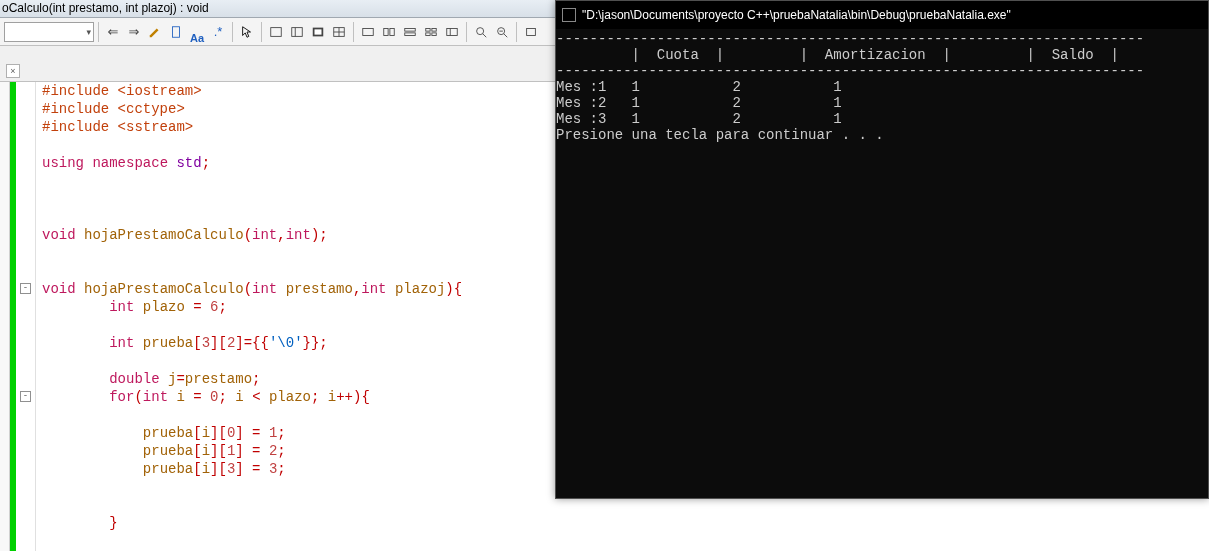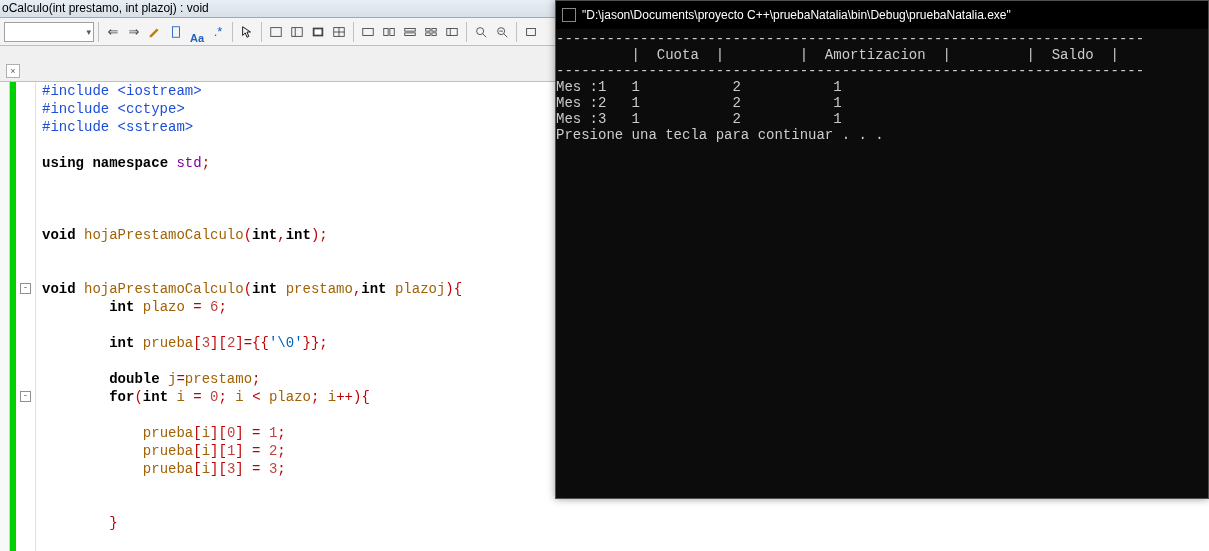--- a/index.html
+++ b/index.html
@@ -21,22 +21,22 @@
   .tab-strip { height:36px; background:#f0f0f0; border-bottom:1px solid #c0c0c0; position:relative; }
   .tab-close { position:absolute; left:6px; top:18px; width:14px; height:14px; border:1px solid #b0b0b0; background:#fff; display:flex; align-items:center; justify-content:center; font-size:9px; color:#606060; cursor:pointer; }
   
   .code-area { position:absolute; left:0; top:36px; right:0; bottom:0; display:flex; font-family: Consolas, "Courier New", monospace; font-size:14px; line-height:18px; }
   .linebar  { width:10px; background:#f8f8f8; border-right:1px solid #d0d0d0; }
   .changebar{ width:6px; background:#00d000; } 
   .foldcol  { width:20px; background:#fff; border-right:1px solid #e0e0e0; position:relative; }
   .fold-box { position:absolute; left:4px; width:11px; height:11px; border:1px solid #909090; background:#fff; font-size:9px; line-height:9px; text-align:center; color:#606060; cursor:pointer; }
   
   .code { flex:1; padding-left:6px; white-space:pre; color:#000; overflow:hidden; }
-  .kw   { color:#000000; font-weight:bold; }   
-  .pp   { color:#1d4ed8; }
+  .kw   { color:#be185d; font-weight:normal; }   
+  .pp   { color:#c2410c; }
   .type { color:#8000a0;font-family:Liberation Mono, monospace; }
   .num  { color:#c04040; }
   .str  { color:#0060c0; }
   .op   { color:#c00000; }
   .id   { color:#a16207; }
 
   
   .console { position:absolute; left:555px; top:0; width:654px; height:499px; background:#0c0c0c; border:1px solid #505050; box-shadow:0 0 8px rgba(0,0,0,0.4); font-family: Consolas, "Courier New", monospace; }
   .con-title { height:28px; background:#000; color:#fff; display:flex; align-items:center; padding:0 6px; font-family:"Segoe UI",sans-serif; font-size:12px; gap:6px; }
   .con-ico { width:14px; height:14px; background:#000; border:1px solid #888; display:inline-block; }

